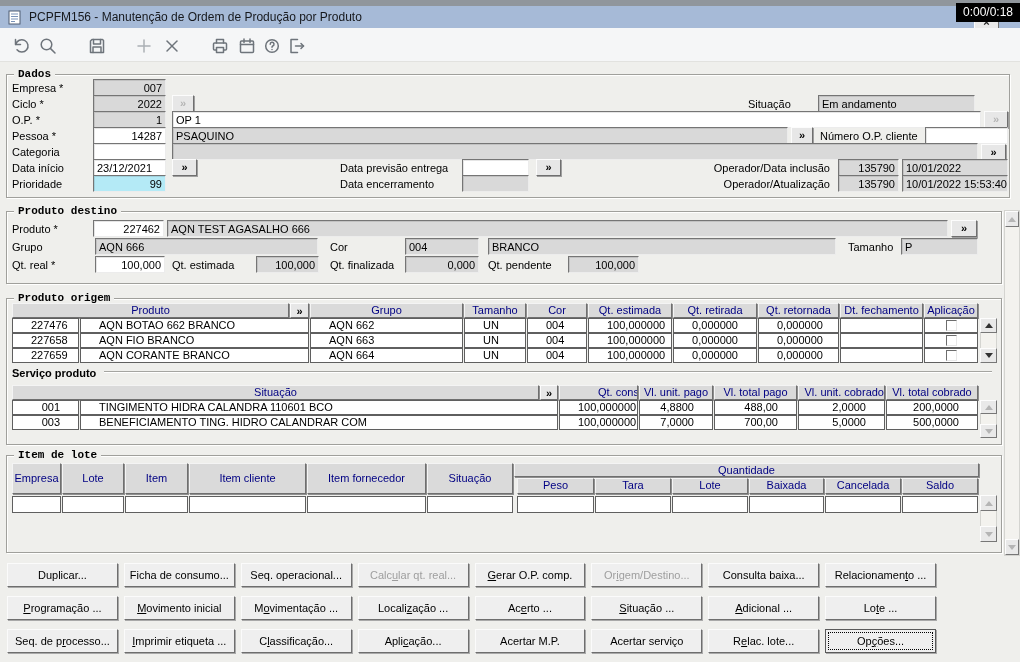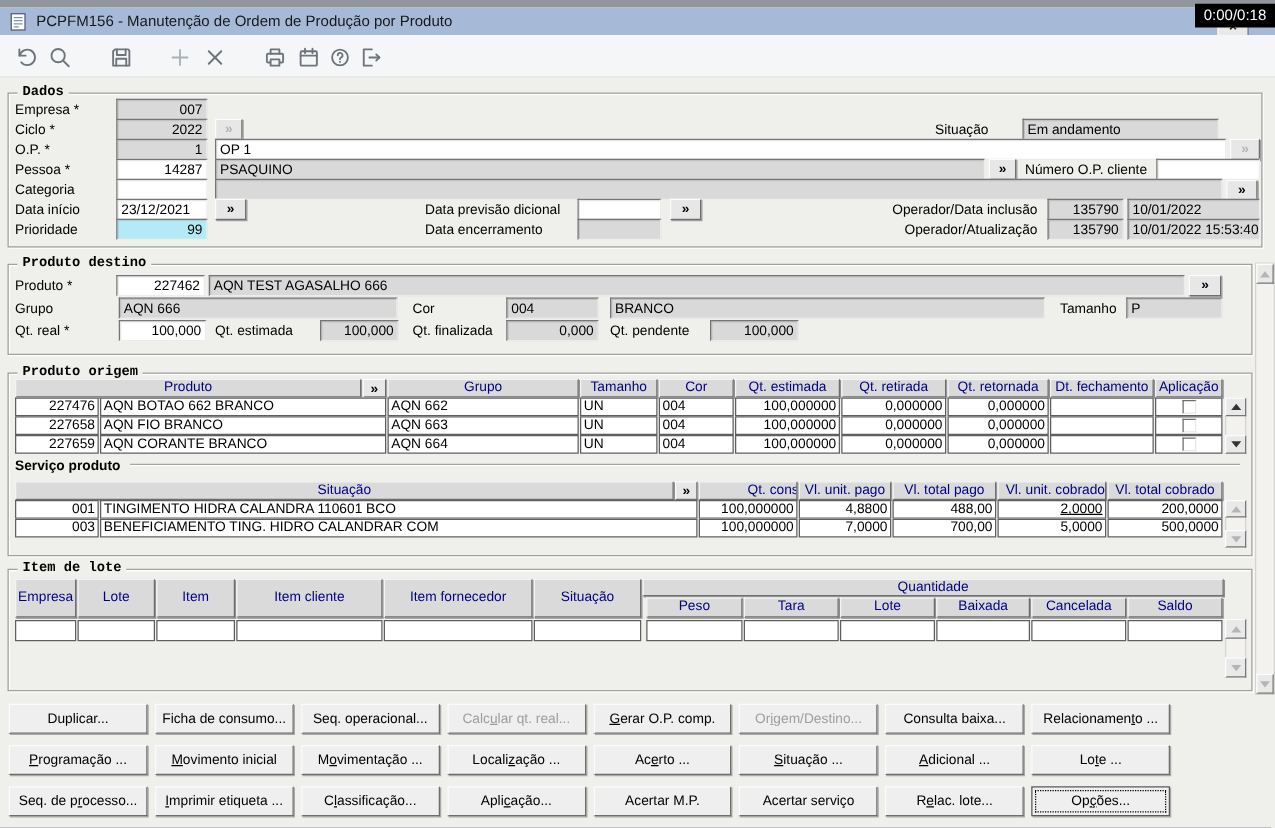--- a/index.html
+++ b/index.html
@@ -38,21 +38,21 @@
   .fld.r{text-align:right;}
   .chv{position:absolute;height:17px;background:#e7e7e7;border:1px solid;
        border-color:#fcfcfc #6f6f6f #6f6f6f #fcfcfc;box-shadow:1px 1px 0 #9f9f9f;
        text-align:center;font-weight:bold;line-height:14px;padding:0;}
   .chv.dis{color:#b4b4b4;}
   
   .hdrbtn{position:absolute;background:#dadada;border:1px solid;
           border-color:#f4f4f4 #6f6f6f #6f6f6f #f4f4f4;box-shadow:1px 1px 0 #8f8f8f;
           color:#000083;text-align:center;line-height:13px;white-space:nowrap;overflow:hidden;}
   .cell{position:absolute;height:15px;background:#fff;border:1px solid #5f5f5f;
-        line-height:12px;padding:0 2px;white-space:nowrap;overflow:hidden;}
+        line-height:12px;padding:0 18px;white-space:nowrap;overflow:hidden;}
   .cell.r{text-align:right;}
   .cell.cc{display:flex;align-items:center;justify-content:center;padding:0;}
   .cb{width:11px;height:11px;background:#fff;border:1px solid;
       border-color:#6d6d6d #e8e8e8 #e8e8e8 #6d6d6d;display:inline-block;}
   .subline{position:absolute;height:2px;border-top:1px solid #a5a5a1;border-bottom:1px solid #fff;}
   
   .strack{position:absolute;background:#f3f2ee;border:1px solid #d4d4d0;}
   .sbtn{position:absolute;background:#e9e9e9;border:1px solid;
         border-color:#fdfdfd #777 #777 #fdfdfd;display:flex;align-items:center;justify-content:center;}
   .aru{width:0;height:0;border-left:4px solid transparent;border-right:4px solid transparent;border-bottom:5px solid #333;}
@@ -175,21 +175,21 @@
   <div class="fld" style="left:925px;top:127px;width:83px"></div>
 
   <div class="lbl" style="left:12px;top:145px">Categoria</div>
   <div class="fld" style="left:93px;top:143px;width:73px"></div>
   <div class="fld g" style="left:172px;top:143px;width:806px"></div>
   <div class="chv" style="left:981px;top:144px;width:25px">»</div>
 
   <div class="lbl" style="left:12px;top:161px">Data início</div>
   <div class="fld" style="left:93px;top:159px;width:73px">23/12/2021</div>
   <div class="chv" style="left:172px;top:159px;width:25px">»</div>
-  <div class="lbl" style="left:340px;top:161px">Data previsão dicional</div>
+  <div class="lbl" style="left:340px;top:161px">Data previsão entrega</div>
   <div class="fld" style="left:462px;top:159px;width:67px"></div>
   <div class="chv" style="left:536px;top:159px;width:25px">»</div>
   <div class="lbl rt" style="left:688px;top:161px;width:142px">Operador/Data inclusão</div>
   <div class="fld g r" style="left:838px;top:159px;width:61px">135790</div>
   <div class="fld g" style="left:902px;top:159px;width:106px">10/01/2022</div>
 
   <div class="lbl" style="left:12px;top:177px">Prioridade</div>
   <div class="fld c r" style="left:93px;top:175px;width:73px">99</div>
   <div class="lbl" style="left:340px;top:177px">Data encerramento</div>
   <div class="fld g" style="left:462px;top:175px;width:67px"></div>
@@ -346,21 +346,21 @@
     <div class="hdrbtn" style="left: 559px; top: 385px; width: 79px; height: 15px; padding-left: 38px;">Qt. consumo</div>
     <div class="hdrbtn" style="left: 639px; top: 385px; width: 74px; height: 15px;">Vl. unit. pago</div>
     <div class="hdrbtn" style="left: 714px; top: 385px; width: 83px; height: 15px;">Vl. total pago</div>
     <div class="hdrbtn" style="left: 798px; top: 385px; width: 87px; height: 15px; text-align: right;">Vl. unit. cobrado</div>
     <div class="hdrbtn" style="left: 886px; top: 385px; width: 92px; height: 15px;">Vl. total cobrado</div>
     <div class="cell r" style="left: 12px; top: 400px; width: 67px; height: 15px;">001</div>
     <div class="cell" style="left: 80px; top: 400px; width: 478px; height: 15px;">TINGIMENTO HIDRA CALANDRA 110601 BCO</div>
     <div class="cell r" style="left: 559px; top: 400px; width: 79px; height: 15px;">100,000000</div>
     <div class="cell r" style="left: 639px; top: 400px; width: 74px; height: 15px;">4,8800</div>
     <div class="cell r" style="left: 714px; top: 400px; width: 83px; height: 15px;">488,00</div>
-    <div class="cell r" style="left: 798px; top: 400px; width: 87px; height: 15px; text-decoration: underline;">2,0000</div>
+    <div class="cell r" style="left: 798px; top: 400px; width: 87px; height: 15px;">2,0000</div>
     <div class="cell r" style="left: 886px; top: 400px; width: 92px; height: 15px;">200,0000</div>
     <div class="cell r" style="left: 12px; top: 415px; width: 67px; height: 15px;">003</div>
     <div class="cell" style="left: 80px; top: 415px; width: 478px; height: 15px;">BENEFICIAMENTO TING. HIDRO CALANDRAR COM</div>
     <div class="cell r" style="left: 559px; top: 415px; width: 79px; height: 15px;">100,000000</div>
     <div class="cell r" style="left: 639px; top: 415px; width: 74px; height: 15px;">7,0000</div>
     <div class="cell r" style="left: 714px; top: 415px; width: 83px; height: 15px;">700,00</div>
     <div class="cell r" style="left: 798px; top: 415px; width: 87px; height: 15px;">5,0000</div>
     <div class="cell r" style="left: 886px; top: 415px; width: 92px; height: 15px;">500,0000</div>
     <div class="hdrbtn" style="left: 12px; top: 463px; width: 49px; height: 31px; line-height: 29px;">Empresa</div>
     <div class="hdrbtn" style="left: 62px; top: 463px; width: 62px; height: 31px; line-height: 29px;">Lote</div>

